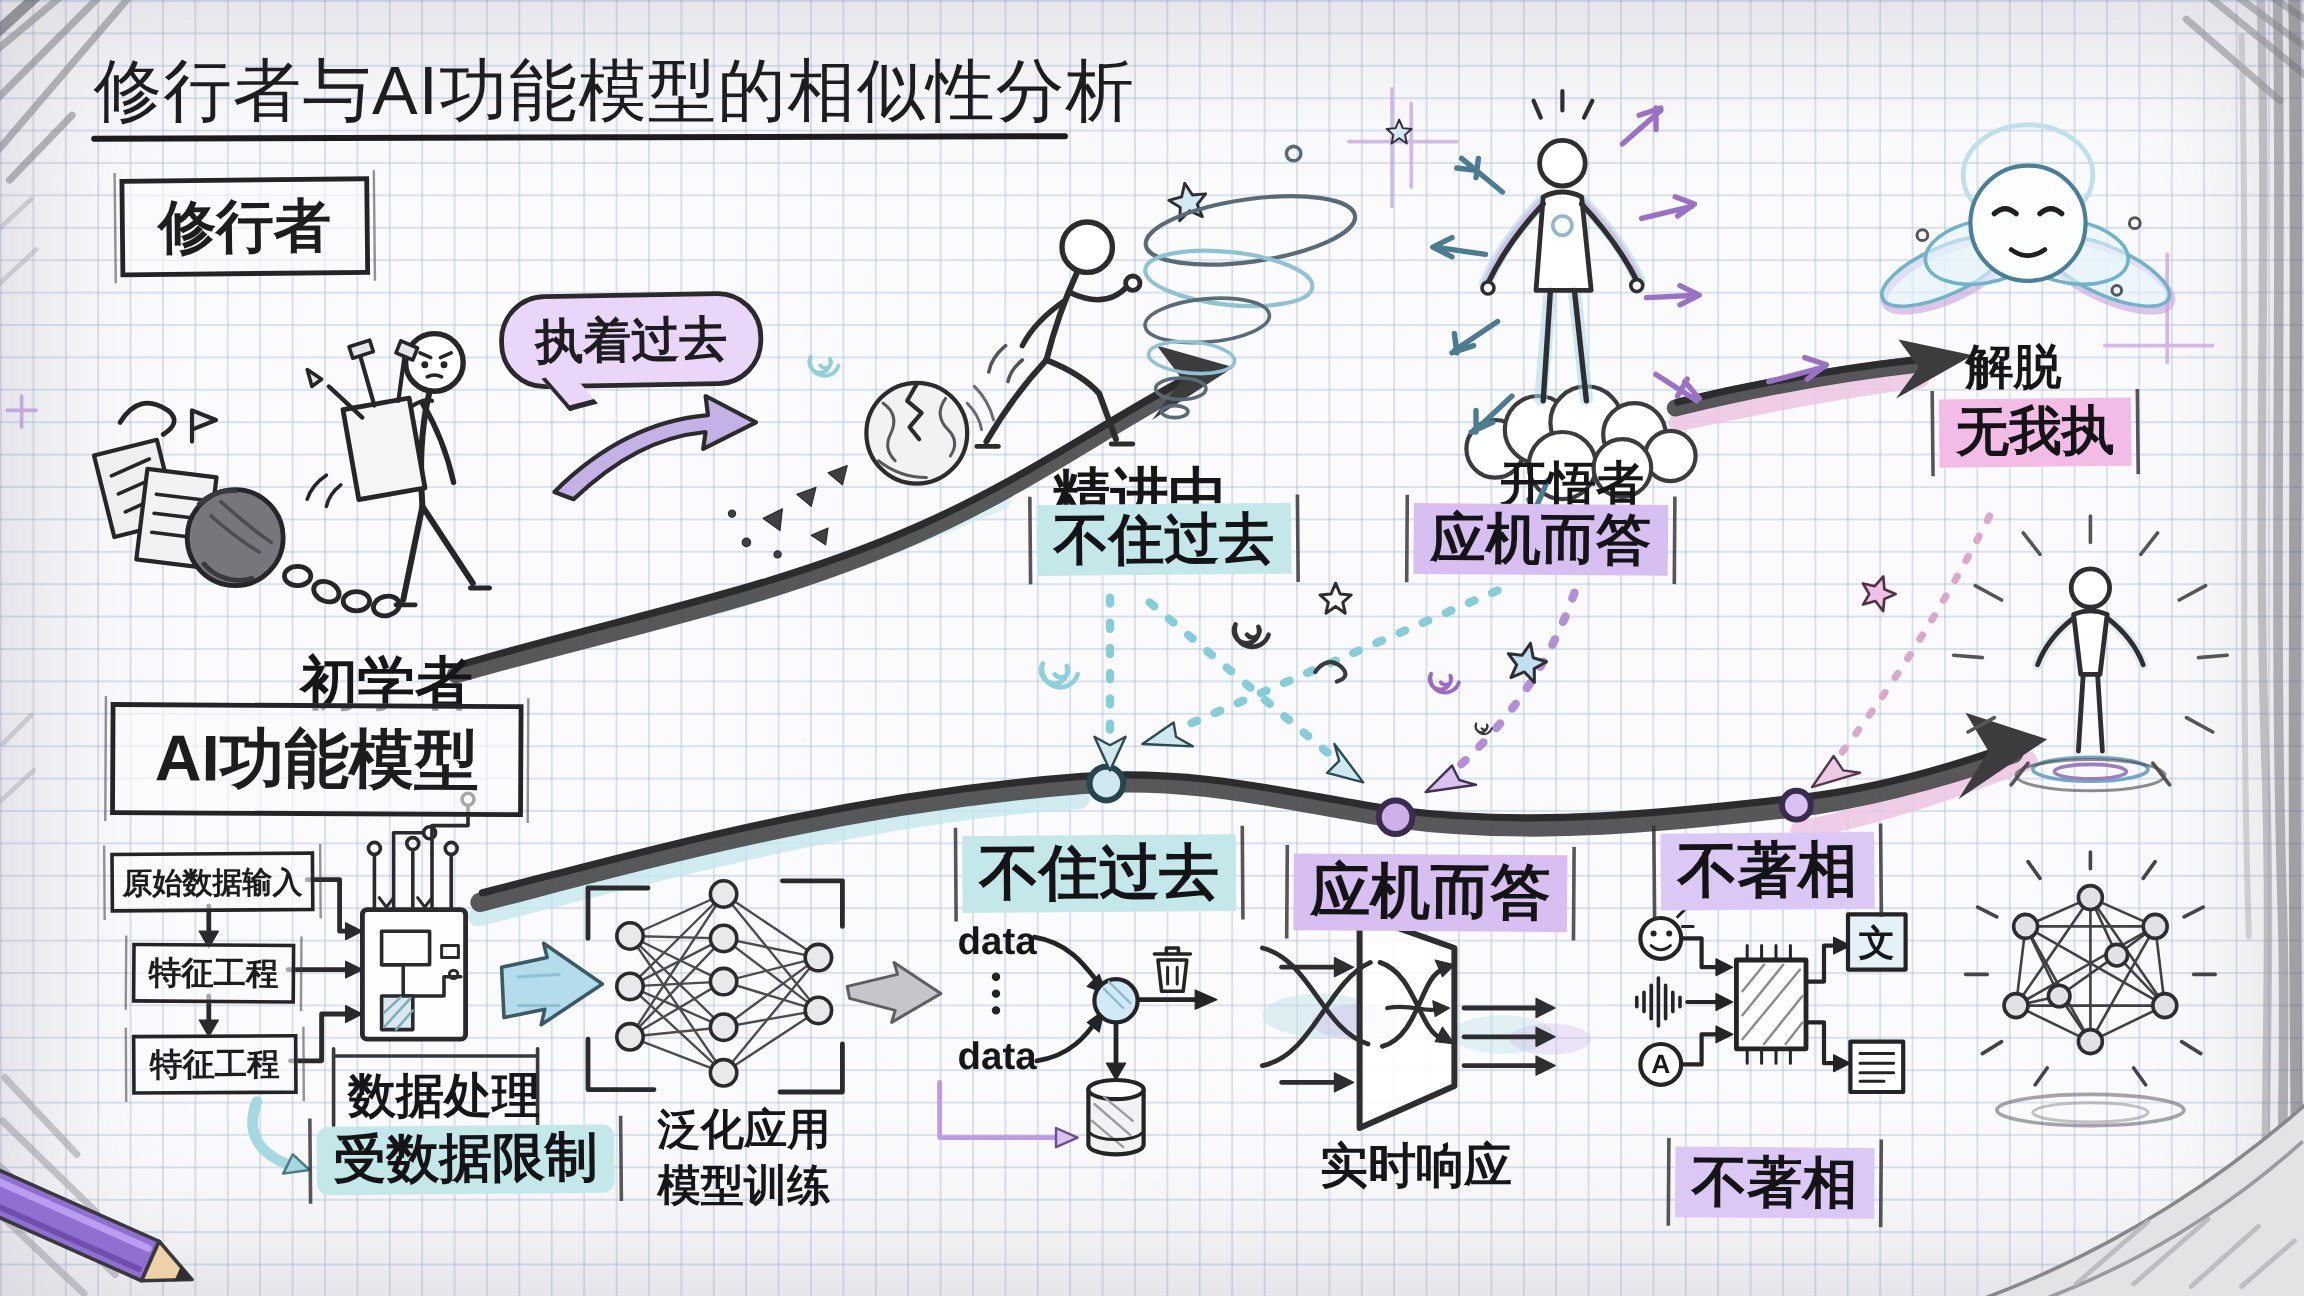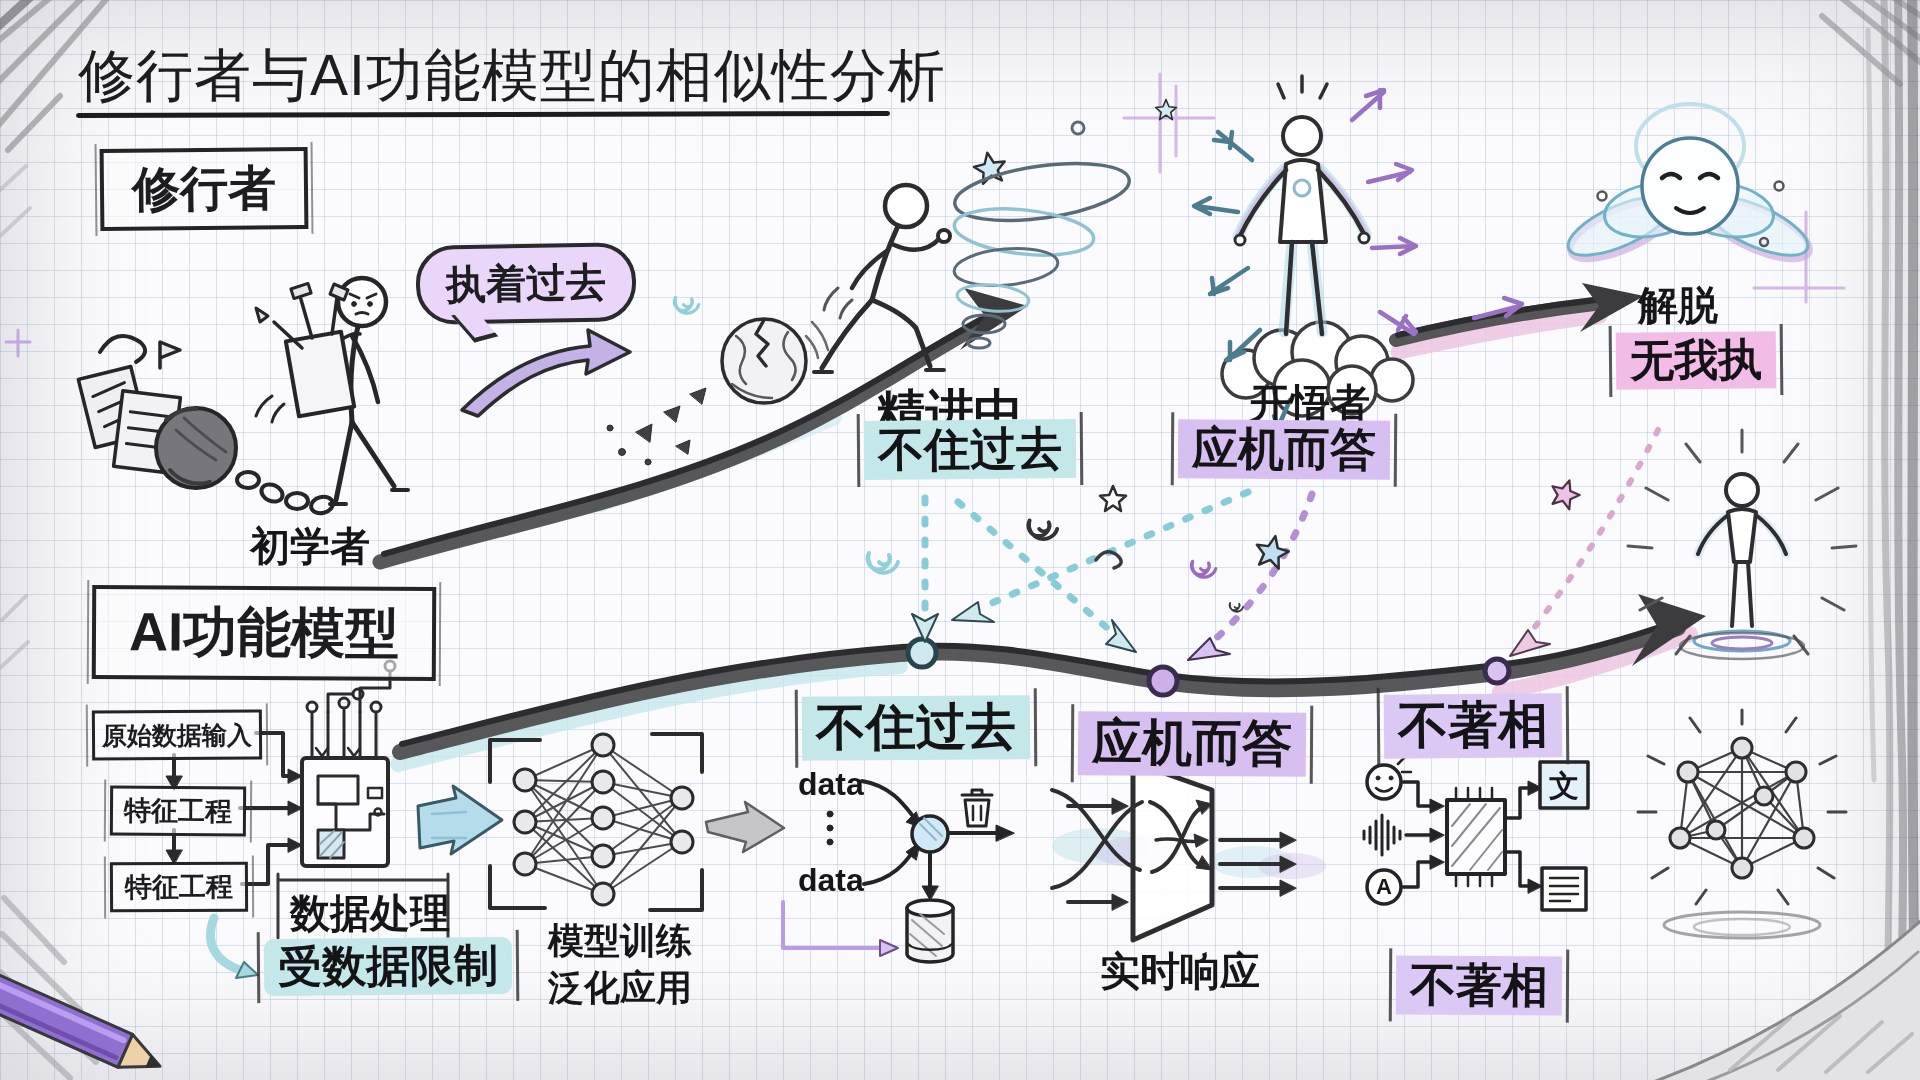--- a/index.html
+++ b/index.html
@@ -479,21 +479,21 @@
 
   <div class="label title" style="left:78px;top:38px;">修行者与AI功能模型的相似性分析</div>
   <div class="underline" style="left:76px;top:112px;width:814px;height:5px;transform:rotate(-.15deg)"></div>
 
   <div class="sketchbox" style="left:100px;top:148px;width:200px;height:74px;font-size:48px;transform:rotate(-.6deg)">
     <span>修行者</span>
   </div>
 
   <div class="bubble" style="left:416px;top:244px;font-size:40px;transform:rotate(-1deg)">执着过去</div>
 
-  <div class="plain" style="left:250px;top:519px;font-size:40px;">初学者</div>
+  <div class="plain" style="left:250px;top:538px;font-size:48px;">初学者</div>
 
   <div class="plain" style="left:876px;top:380px;font-size:49px;">精进中</div>
   <div class="tag tag-teal" style="left:864px;top:420px;font-size:46px;transform:rotate(-.5deg)">不住过去</div>
 
   <div class="plain" style="left:1250px;top:376px;font-size:40px;">开悟者</div>
   <div class="tag tag-purple" style="left:1178px;top:420px;font-size:46px;transform:rotate(.4deg)">应机而答</div>
 
   <div class="plain" style="left:1638px;top:278px;font-size:40px;">解脱</div>
   <div class="tag tag-pink" style="left:1616px;top:332px;font-size:44px;transform:rotate(-.6deg)">无我执</div>
 
@@ -508,22 +508,22 @@
     <span>特征工程</span>
   </div>
   <div class="sketchbox" style="left:110px;top:862px;width:132px;height:44px;font-size:27px;border-width:3px;transform:rotate(-.3deg)">
     <span>特征工程</span>
   </div>
 
   <div class="plain" style="left:290px;top:886px;font-size:40px;">数据处理</div>
   <div class="tag tag-teal" style="left:264px;top:938px;font-size:44px;border-radius:10px;transform:rotate(-.5deg)">受数据限制</div>
 
   <div class="plain" style="left:548px;top:918px;font-size:36px;line-height:1.3;white-space:normal;width:220px;">
+    <div>泛化应用</div>
     <div>模型训练</div>
-    <div>泛化应用</div>
   </div>
 
   <div class="tag tag-teal" style="left:802px;top:696px;font-size:50px;transform:rotate(-.4deg)">不住过去</div>
   <div class="plain" style="left:798px;top:766px;font-size:32px;">data</div>
   <div class="plain" style="left:798px;top:862px;font-size:32px;">data</div>
 
   <div class="tag tag-purple" style="left:1078px;top:712px;font-size:50px;transform:rotate(.4deg)">应机而答</div>
   <div class="plain" style="left:1100px;top:944px;font-size:40px;">实时响应</div>
 
   <div class="tag tag-purple2" style="left:1384px;top:694px;font-size:50px;transform:rotate(-.5deg)">不著相</div>

